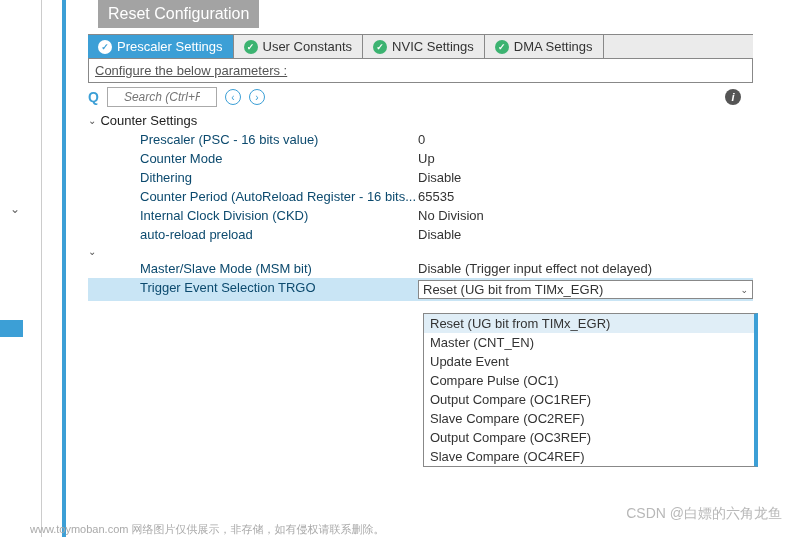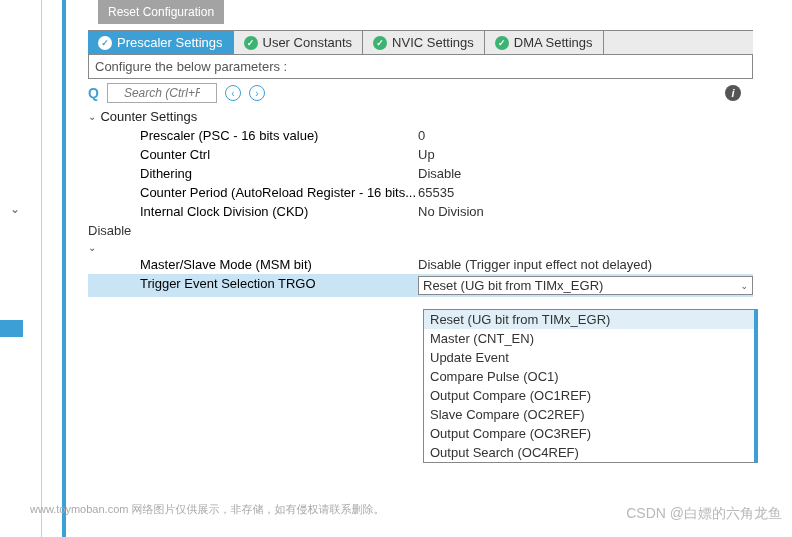--- a/index.html
+++ b/index.html
@@ -3,47 +3,47 @@
   <meta charset="utf-8">
   <style>
     * { box-sizing: border-box; margin: 0; padding: 0; font-family: Arial, sans-serif; }
     body { font-size: 13px; color: #333; background: #fff; width: 792px; height: 537px; overflow: hidden; position: relative; }
     .outer { display: flex; height: 100%; }
     .left-margin { width: 42px; border-right: 1px solid #ccc; background: #fff; position: relative; }
     .left-margin .expand-icon { position: absolute; top: 202px; left: 10px; font-size: 12px; color: #666; }
     .left-margin .blue-block { position: absolute; top: 320px; left: 0; width: 23px; height: 17px; background: #3c9fd6; }
     .main-area { flex: 1; display: flex; flex-direction: column; }
     .top-btn-row { padding: 0 0 6px 32px; }
-    .reset-btn { background: #a3a3a3; color: #fff; border: none; padding: 5px 10px; font-size: 12px; cursor: pointer; }
+    .reset-btn { background: #a3a3a3; color: #fff; border: none; padding: 5px 10px; font-size: 16px; cursor: pointer; }
     .tabs { display: flex; background: #ebebeb; border-top: 1px solid #888; border-bottom: 1px solid #888; margin-left: 22px; margin-right: 8px; }
     .tab { display: flex; align-items: center; padding: 4px 10px; font-size: 13px; border-right: 1px solid #888; }
     .tab.active { background: #3c9fd6; color: #fff; }
     .tab .check { display: inline-flex; align-items: center; justify-content: center; width: 14px; height: 14px; border-radius: 50%; background: #3cb371; color: #fff; font-size: 9px; margin-right: 5px; font-weight: bold; }
     .tab.active .check { background: #fff; color: #3c9fd6; }
-    .instruction { margin: 0 8px 0 22px; padding: 4px 6px; border: 1px solid #888; border-top: none; color: #555; font-size: 13px; }
+    .instruction { margin: 0 8px 0 22px; padding: 4px 6px; border: 1px solid #888; border-top: none; color: #555; font-size: 13px; text-decoration: underline; }
     .search-row { display: flex; align-items: center; margin: 4px 8px 4px 22px; gap: 8px; }
     .search-icon { color: #3c9fd6; font-size: 14px; font-weight: bold; }
     .search-input { width: 110px; padding: 2px 16px; border: 1px solid #aaa; font-style: italic; color: #888; font-size: 12px; }
     .circle-btn { width: 16px; height: 16px; border-radius: 50%; border: 1px solid #3c9fd6; display: inline-flex; align-items: center; justify-content: center; color: #3c9fd6; font-size: 10px; cursor: pointer; }
     .info-icon { margin-left: auto; margin-right: 12px; width: 16px; height: 16px; border-radius: 50%; background: #555; color: #fff; display: inline-flex; align-items: center; justify-content: center; font-size: 11px; font-weight: bold; font-style: italic; }
     .params { margin: 0 8px 0 22px; position: relative; }
     .section-header { display: flex; align-items: center; padding: 2px 0; color: #222; }
     .chevron { font-size: 10px; margin-right: 4px; color: #555; }
     .param-row { display: flex; padding: 2px 0; }
-    .param-label { width: 330px; padding-left: 52px; color: #000000; }
+    .param-label { width: 330px; padding-left: 52px; color: #0c4a6e; }
     .param-value { color: #333; }
     .param-row.highlighted { background: #c9e5f5; }
     .dropdown-display { border: 1px solid #888; width: 335px; padding: 1px 4px; display: flex; justify-content: space-between; align-items: center; background: #fff; }
     .dropdown-display .arrow { font-size: 9px; color: #555; }
     .dropdown-list { position: absolute; left: 335px; top: 202px; width: 335px; border: 1px solid #888; border-right: 4px solid #3c9fd6; background: #fff; z-index: 10; }
     .dropdown-item { padding: 2px 6px; cursor: pointer; }
     .dropdown-item.selected { background: #e0eef7; }
     .blue-border-left { border-left: 4px solid #3c9fd6; padding-left: 0; margin-left: 20px; height: 100%; }
     .content-wrapper { display: flex; flex: 1; }
-    .watermark-bottom { position: absolute; bottom: 20px; left: 30px; font-size: 11px; color: #aaa; }
+    .watermark-bottom { position: absolute; bottom: 0; left: 30px; font-size: 11px; color: #aaa; }
     .watermark-right { position: absolute; bottom: 14px; right: 10px; font-size: 14px; color: #b8b8b8; }
   </style>
 </head>
 <body>
 
 <div class="outer">
   <div class="left-margin">
     <span class="expand-icon">⌄</span>
     <div class="blue-block"></div>
   </div>
@@ -82,36 +82,37 @@
         <div class="params">
           <div class="section-header">
             <span class="chevron">⌄</span>
             <span>Counter Settings</span>
           </div>
           <div class="param-row">
             <div class="param-label">Prescaler (PSC - 16 bits value)</div>
             <div class="param-value">0</div>
           </div>
           <div class="param-row">
-            <div class="param-label">Counter Ctrl</div>
+            <div class="param-label">Counter Mode</div>
             <div class="param-value">Up</div>
           </div>
           <div class="param-row">
             <div class="param-label">Dithering</div>
             <div class="param-value">Disable</div>
           </div>
           <div class="param-row">
             <div class="param-label">Counter Period (AutoReload Register - 16 bits...</div>
             <div class="param-value">65535</div>
           </div>
           <div class="param-row">
             <div class="param-label">Internal Clock Division (CKD)</div>
             <div class="param-value">No Division</div>
           </div>
           <div class="param-row">
+            <div class="param-label">auto-reload preload</div>
             <div class="param-value">Disable</div>
           </div>
           <div class="section-header">
             <span class="chevron">⌄</span>
           </div>
           <div class="param-row">
             <div class="param-label">Master/Slave Mode (MSM bit)</div>
             <div class="param-value">Disable (Trigger input effect not delayed)</div>
           </div>
           <div class="param-row highlighted">
@@ -122,21 +123,21 @@
             </div>
           </div>
           <div class="dropdown-list">
             <div class="dropdown-item selected">Reset (UG bit from TIMx_EGR)</div>
             <div class="dropdown-item">Master (CNT_EN)</div>
             <div class="dropdown-item">Update Event</div>
             <div class="dropdown-item">Compare Pulse (OC1)</div>
             <div class="dropdown-item">Output Compare (OC1REF)</div>
             <div class="dropdown-item">Slave Compare (OC2REF)</div>
             <div class="dropdown-item">Output Compare (OC3REF)</div>
-            <div class="dropdown-item">Output Search (OC4REF)</div>
+            <div class="dropdown-item">Slave Compare (OC4REF)</div>
           </div>
         </div>
       </div>
     </div>
   </div>
 </div>
 
 <div class="watermark-bottom">www.toymoban.com  网络图片仅供展示，非存储，如有侵权请联系删除。</div>
 <div class="watermark-right">CSDN @白嫖的六角龙鱼</div>
 

